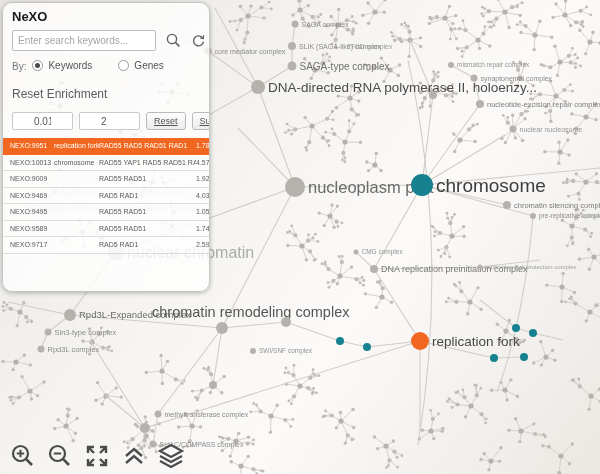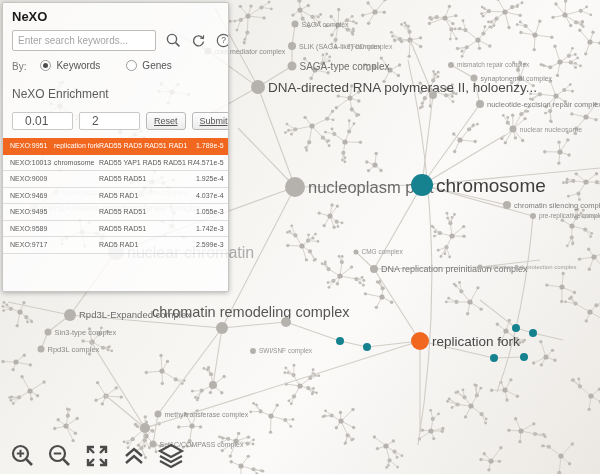--- a/index.html
+++ b/index.html
@@ -2,43 +2,43 @@
 <html><head>
 <meta charset="utf-8">
 <style>
   html,body{margin:0;padding:0;}
   .stage{position:relative;width:600px;height:474px;overflow:hidden;
     font-family:"Liberation Sans",sans-serif;
     background:linear-gradient(125deg,#e9e6e1 0%,#f6f5f2 45%,#fbfaf9 60%,#ecm 100%);
     background:linear-gradient(125deg,#e9e6e1 0%,#f6f5f2 42%,#fbfaf9 62%,#ebe8e3 100%);}
   svg.graph{position:absolute;left:0;top:0;}
   
-  .panel{position:absolute;left:2px;top:2px;width:227px;height:290px;
-    background:rgba(255,255,255,0.78);border:1px solid #c6c6c6;border-radius:2px;
+  .panel{position:absolute;left:2px;top:2px;width:208px;height:290px;
+    background:rgba(255,255,255,0.78);border:1px solid #c6c6c6;border-radius:10px;
     box-shadow:0 1px 5px rgba(0,0,0,0.28);box-sizing:border-box;overflow:hidden;}
   .panel-title{font-size:13px;font-weight:bold;color:#1b1b1b;padding:6px 9px 4px 9px;}
   .search-row{display:flex;align-items:center;gap:9px;padding:2px 9px 6px 9px;}
   .search-row input{flex:0 0 126px;height:21px;border:1px solid #bdbdbd;border-radius:2px;
     font-size:10px;padding:0 5px;color:#444;background:rgba(255,255,255,0.9);outline:none;box-sizing:border-box;}
   .search-row input::placeholder{color:#a5a5a5;}
   .tool-ic{width:16px;height:16px;display:inline-flex;align-items:center;justify-content:center;
     color:#5f5f5f;cursor:pointer;flex:0 0 auto;}
-  .by-row{display:flex;align-items:center;gap:14px;padding:3px 9px 8px 9px;font-size:10px;color:#777;}
+  .by-row{display:flex;align-items:center;gap:6px;padding:3px 9px 8px 9px;font-size:10px;color:#777;}
   .radio-opt{display:inline-flex;align-items:flex-end;gap:5px;margin-right:26px;cursor:pointer;color:#555;}
   .radio-circle{width:11px;height:11px;border:1px solid #9a9a9a;border-radius:50%;
     display:inline-block;position:relative;background:#fff;box-sizing:border-box;}
   .radio-circle.checked::after{content:"";position:absolute;left:2px;top:2px;width:5px;height:5px;
     border-radius:50%;background:#4d4d4d;}
   .section-heading{font-size:12px;color:#5d5d5d;padding:6px 9px 4px 9px;}
   .query-box{margin:0 9px;width:207px;height:42px;border:1px solid #c9c9c9;border-radius:2px;
     background:rgba(255,255,255,0.85);font-family:"Liberation Sans",sans-serif;
     font-size:9px;color:#555;padding:4px 5px;resize:none;box-sizing:border-box;outline:none;}
   .param-row{display:flex;align-items:center;gap:6px;padding:7px 9px 6px 9px;}
   .param-row input{width:61px;height:18px;border:1px solid #c9c9c9;border-radius:2px;
-    font-size:12px;color:#555;padding:0 12px;background:rgba(255,255,255,0.9);box-sizing:border-box;outline:none;}
+    font-size:10px;color:#555;padding:0 21px;background:rgba(255,255,255,0.9);box-sizing:border-box;outline:none;}
   .btn{font-size:9px;color:#555;border:1px solid #b9b9b9;border-radius:3px;
     background:linear-gradient(#fdfdfd,#ececec);padding:3px 7px;cursor:pointer;text-decoration:underline;}
   
   .results{margin-top:2px;font-size:7px;color:#5a5a5a;}
   .rrow{display:flex;align-items:center;height:15.5px;border-bottom:1px solid rgba(190,190,190,0.5);
     background:rgba(255,255,255,0.25);cursor:pointer;}
   .rrow .c1{flex:0 0 44px;padding-left:7px;white-space:nowrap;overflow:hidden;}
   .rrow .c2{flex:0 0 45px;white-space:nowrap;overflow:hidden;}
   .rrow .c3{flex:0 0 97px;white-space:nowrap;overflow:hidden;}
   .rrow .c4{flex:1;text-align:right;padding-right:7px;white-space:nowrap;}
@@ -1701,21 +1701,21 @@
       <span>By:</span>
       <span><span class="radio-opt">
             <span class="radio-circle checked"></span>
             <span>Keywords</span>
           </span><span class="radio-opt">
             <span class="radio-circle"></span>
             <span>Genes</span>
           </span></span>
     </div>
 
-    <div class="section-heading">NeXO Enrichment</div>
+    <div class="section-heading">Reset Enrichment</div>
 
 
     <div class="param-row">
       <input type="text" value="0.01" style="">
       <input type="text" value="2" style="">
       <button class="btn">Reset</button>
       <button class="btn">Submit</button>
     </div>
 
     <div class="results">

